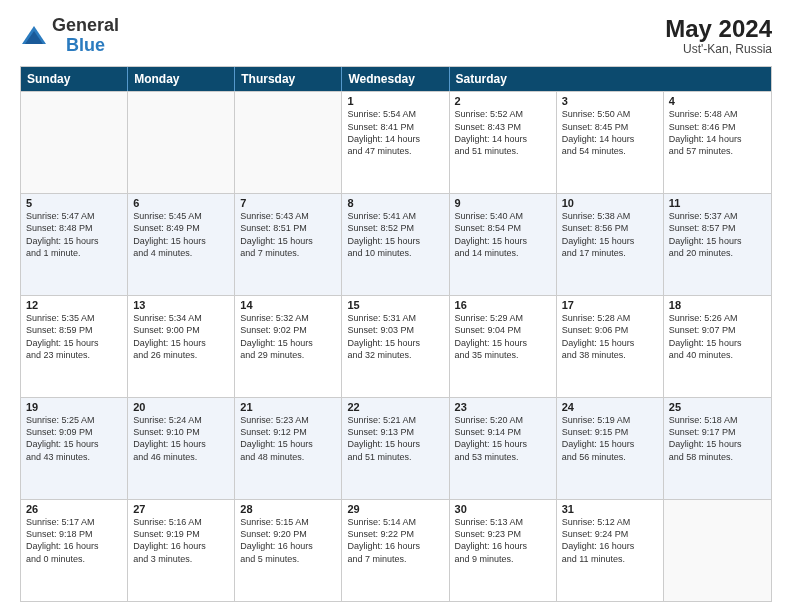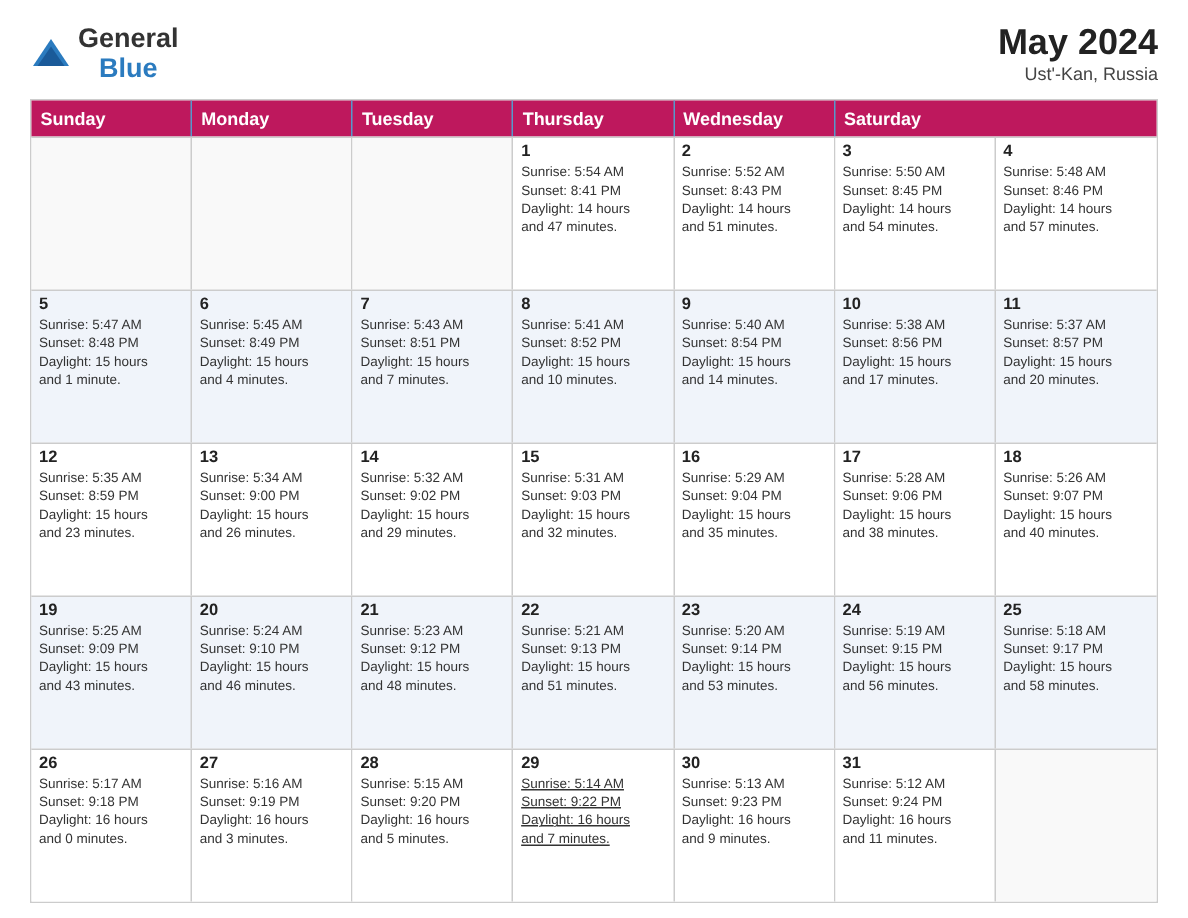--- a/index.html
+++ b/index.html
@@ -53,21 +53,21 @@
     }
     .calendar {
       flex: 1;
       display: flex;
       flex-direction: column;
       border: 1px solid #ccc;
     }
     .cal-header {
       display: grid;
       grid-template-columns: repeat(7, 1fr);
-      background: #be185d;
+      background: #0c4a6e;
     }
     .cal-header-cell {
       color: #fff;
       font-size: 12px;
       font-weight: bold;
       padding: 5px 6px;
       text-align: left;
       border-right: 1px solid #5599cc;
     }
     .cal-header-cell:last-child { border-right: none; }
@@ -125,21 +125,20 @@
     <div class="title-block">
       <div class="title-month">May 2024</div>
       <div class="title-location">Ust'-Kan, Russia</div>
     </div>
   </div>
 
   <div class="calendar">
     <div class="cal-header">
     <div class="cal-header-cell">Sunday</div>
         <div class="cal-header-cell">Monday</div>
-        <div class="cal-header-cell">Tuesday</div>
         <div class="cal-header-cell">Thursday</div>
         <div class="cal-header-cell">Wednesday</div>
         <div class="cal-header-cell">Saturday</div>
       </div>
     <div class="cal-body">
     <div class="cal-row">
           <div class="cal-cell empty"></div>
           <div class="cal-cell empty"></div>
           <div class="cal-cell empty"></div>
           <div class="cal-cell">
@@ -341,21 +340,21 @@
           </div>
           <div class="cal-cell">
             <div class="day-num">28</div>
             <div class="cell-text" style="white-space: pre-line;">Sunrise: 5:15 AM
 Sunset: 9:20 PM
 Daylight: 16 hours
 and 5 minutes.</div>
           </div>
           <div class="cal-cell">
             <div class="day-num">29</div>
-            <div class="cell-text" style="white-space: pre-line; text-decoration: underline;">Sunrise: 5:14 AM
+            <div class="cell-text" style="white-space: pre-line;">Sunrise: 5:14 AM
 Sunset: 9:22 PM
 Daylight: 16 hours
 and 7 minutes.</div>
           </div>
           <div class="cal-cell">
             <div class="day-num">30</div>
             <div class="cell-text" style="white-space: pre-line;">Sunrise: 5:13 AM
 Sunset: 9:23 PM
 Daylight: 16 hours
 and 9 minutes.</div>

